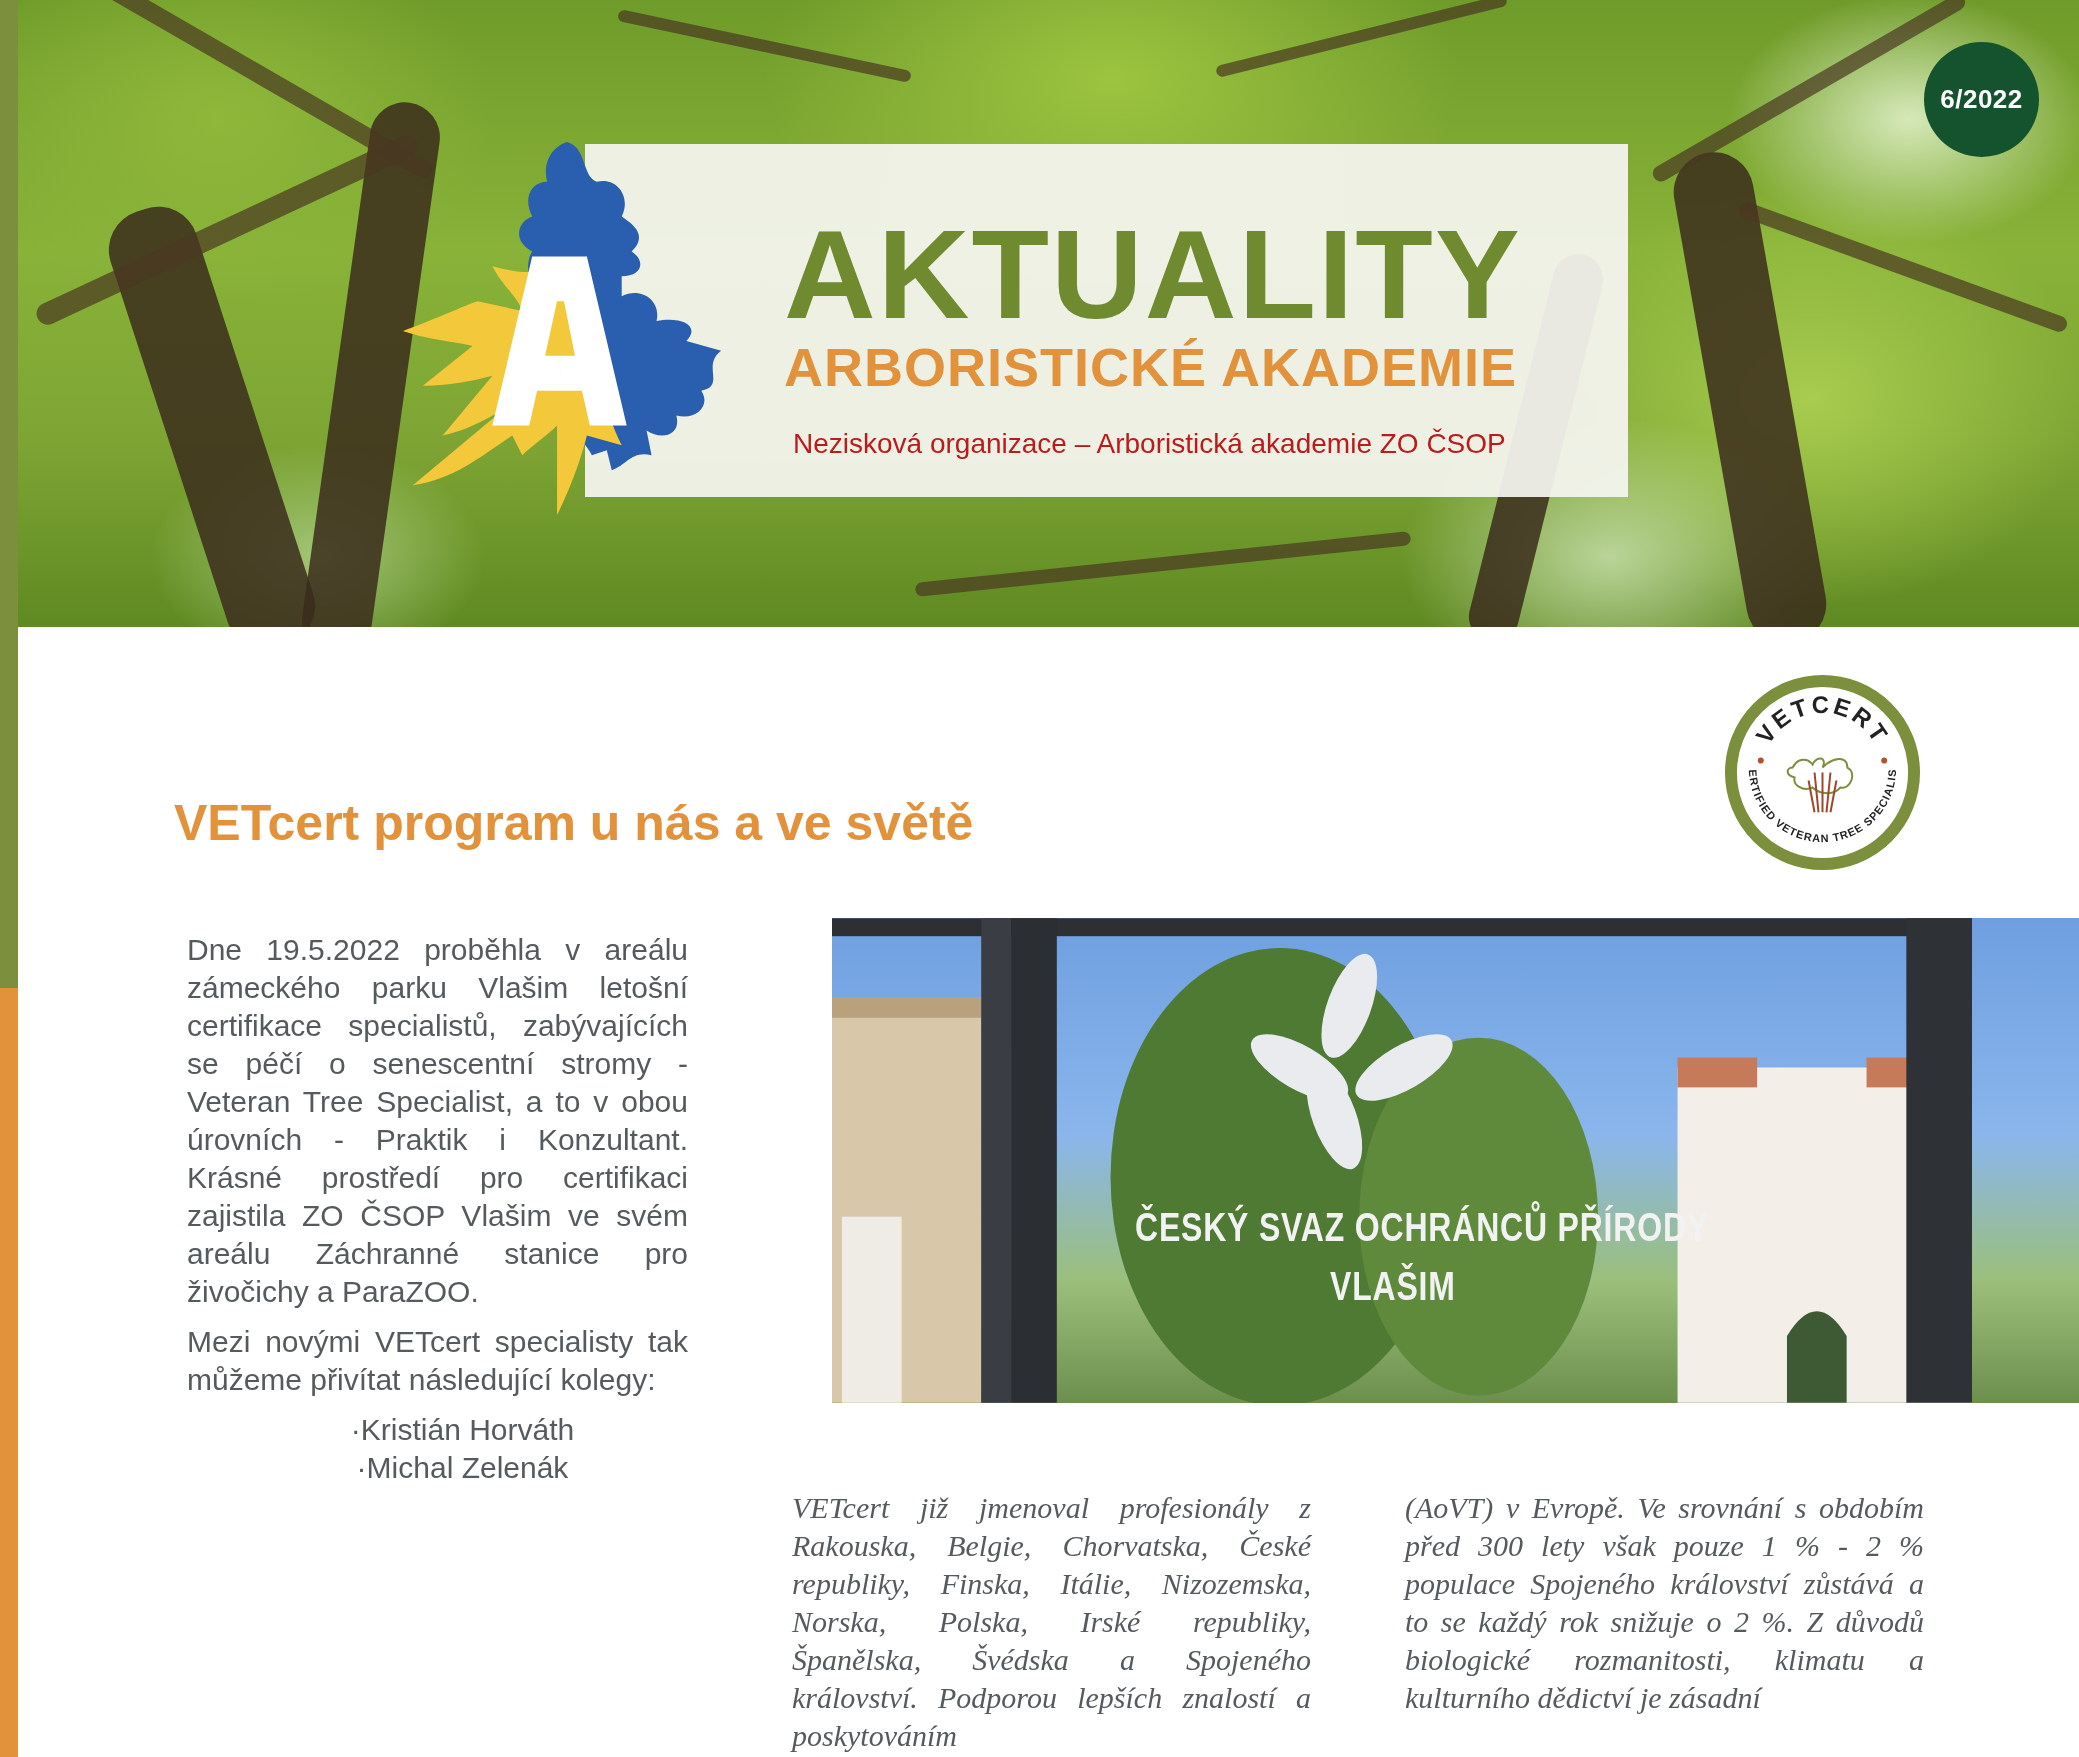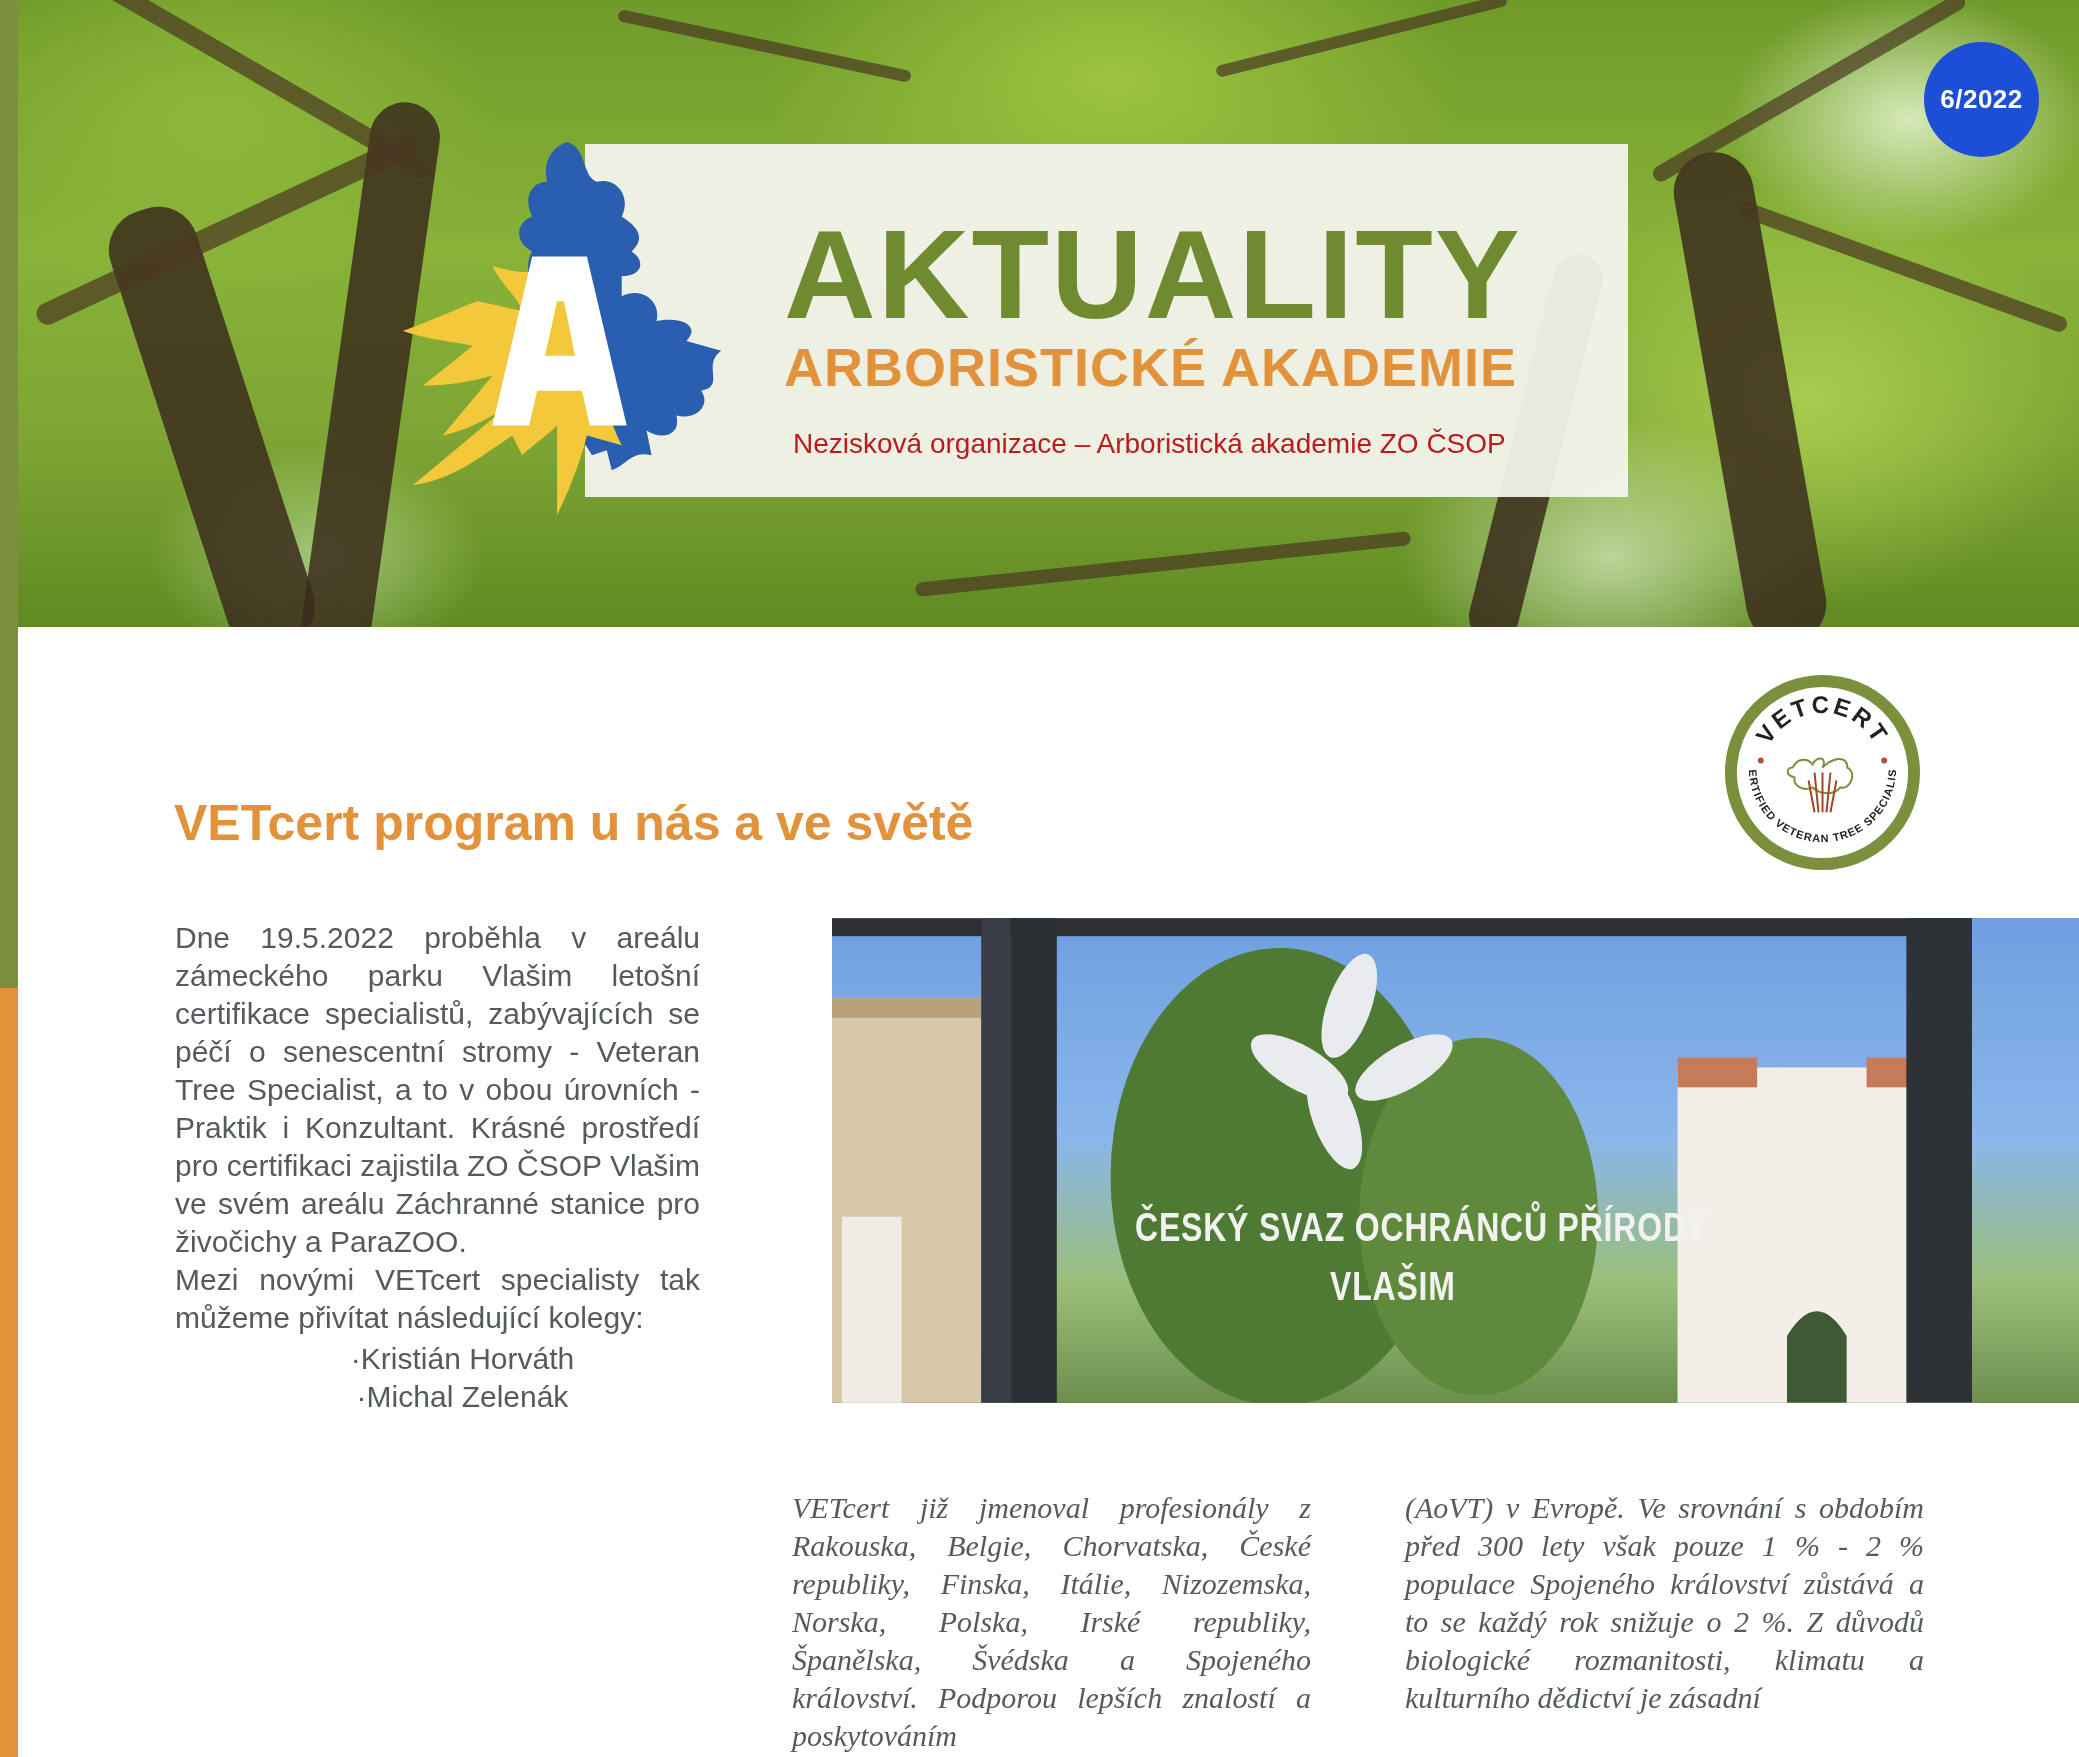--- a/index.html
+++ b/index.html
@@ -12,30 +12,30 @@
       radial-gradient(ellipse 299px 199px at 1592px 557px, rgba(220,240,200,0.7), transparent 70%),
       radial-gradient(ellipse 239px 159px at 299px 557px, rgba(200,230,170,0.6), transparent 70%),
       radial-gradient(ellipse 398px 259px at 199px 119px, #8fb83a, transparent 70%),
       radial-gradient(ellipse 498px 299px at 1095px 80px, #9cc440, transparent 70%),
       radial-gradient(ellipse 398px 299px at 1791px 398px, #a7cc4e, transparent 70%),
       linear-gradient(180deg, #6f9b2a 0%, #88b238 40%, #7ea534 70%, #5f8a22 100%);
   }
   .trunk { position:absolute; background:#3b2c1c; border-radius:40px; opacity:0.85; }
   .branch { position:absolute; background:#4a3722; border-radius:20px; opacity:0.7; }
   .title-panel { position:absolute; left:585px; top:144px; width:1043px; height:353px; background:rgba(245,245,240,0.93); }
-  .issue-badge { position:absolute; left:1924px; top:42px; width:115px; height:115px; border-radius:50%; background:#1d4ed8; color:#fff;
+  .issue-badge { position:absolute; left:1924px; top:42px; width:115px; height:115px; border-radius:50%; background:#14532d; color:#fff;
     display:flex; align-items:center; justify-content:center; font-weight:bold; font-size:26px; letter-spacing:0.5px; }
   .main-title { position:absolute; left:784px; top:211px; font-size:127px; font-weight:bold; color:#6f8a2f; letter-spacing:2px; line-height:1; }
   .sub-title { position:absolute; left:784px; top:340px; font-size:54px; font-weight:bold; color:#e2923a; letter-spacing:1px; line-height:1; }
   .org-line { position:absolute; left:793px; top:430px; font-size:28px; color:#b91c1c; line-height:1; }
   .logo { position:absolute; left:383px; top:137px; width:368px; height:378px; }
   .vetcert-badge { position:absolute; left:1723px; top:673px; width:199px; height:199px; }
   .article-title { position:absolute; left:174px; top:798px; font-size:50px; font-weight:bold; color:#e2923a; line-height:1; }
   .col-left { position:absolute; left:175px; top:919px; width:525px; font-size:30px; line-height:38px; color:#555a5e; text-align:justify; }
-  .col-left p { margin:0; }
+  .col-left p { margin:12px; }
   .col-left ul { list-style:none; margin:3px; padding:0 0 0 50px; text-align:center; }
   .col-left li::before { content:"\00B7 "; }
   .col-left .gap { height:36px; }
   .photo { position:absolute; left:788px; top:918px; width:1369px; height:485px; overflow:hidden;
     background:linear-gradient(180deg,#6f9fe0 0%,#8ab6ec 45%,#9bbf7a 75%,#6d8f4e 100%);margin-left:44px; }
   .col-mid { position:absolute; left:788px; top:1485px; width:527px; font-size:30px; line-height:38px; color:#555a5e; font-style:italic; text-align:justify; }
   .col-right { position:absolute; left:1401px; top:1485px; width:527px; font-size:30px; line-height:38px; color:#555a5e; font-style:italic; text-align:justify; }
   .col-mid p, .col-right p { margin:4px;font-family:Liberation Serif, serif; }
 </style>
 </head>

